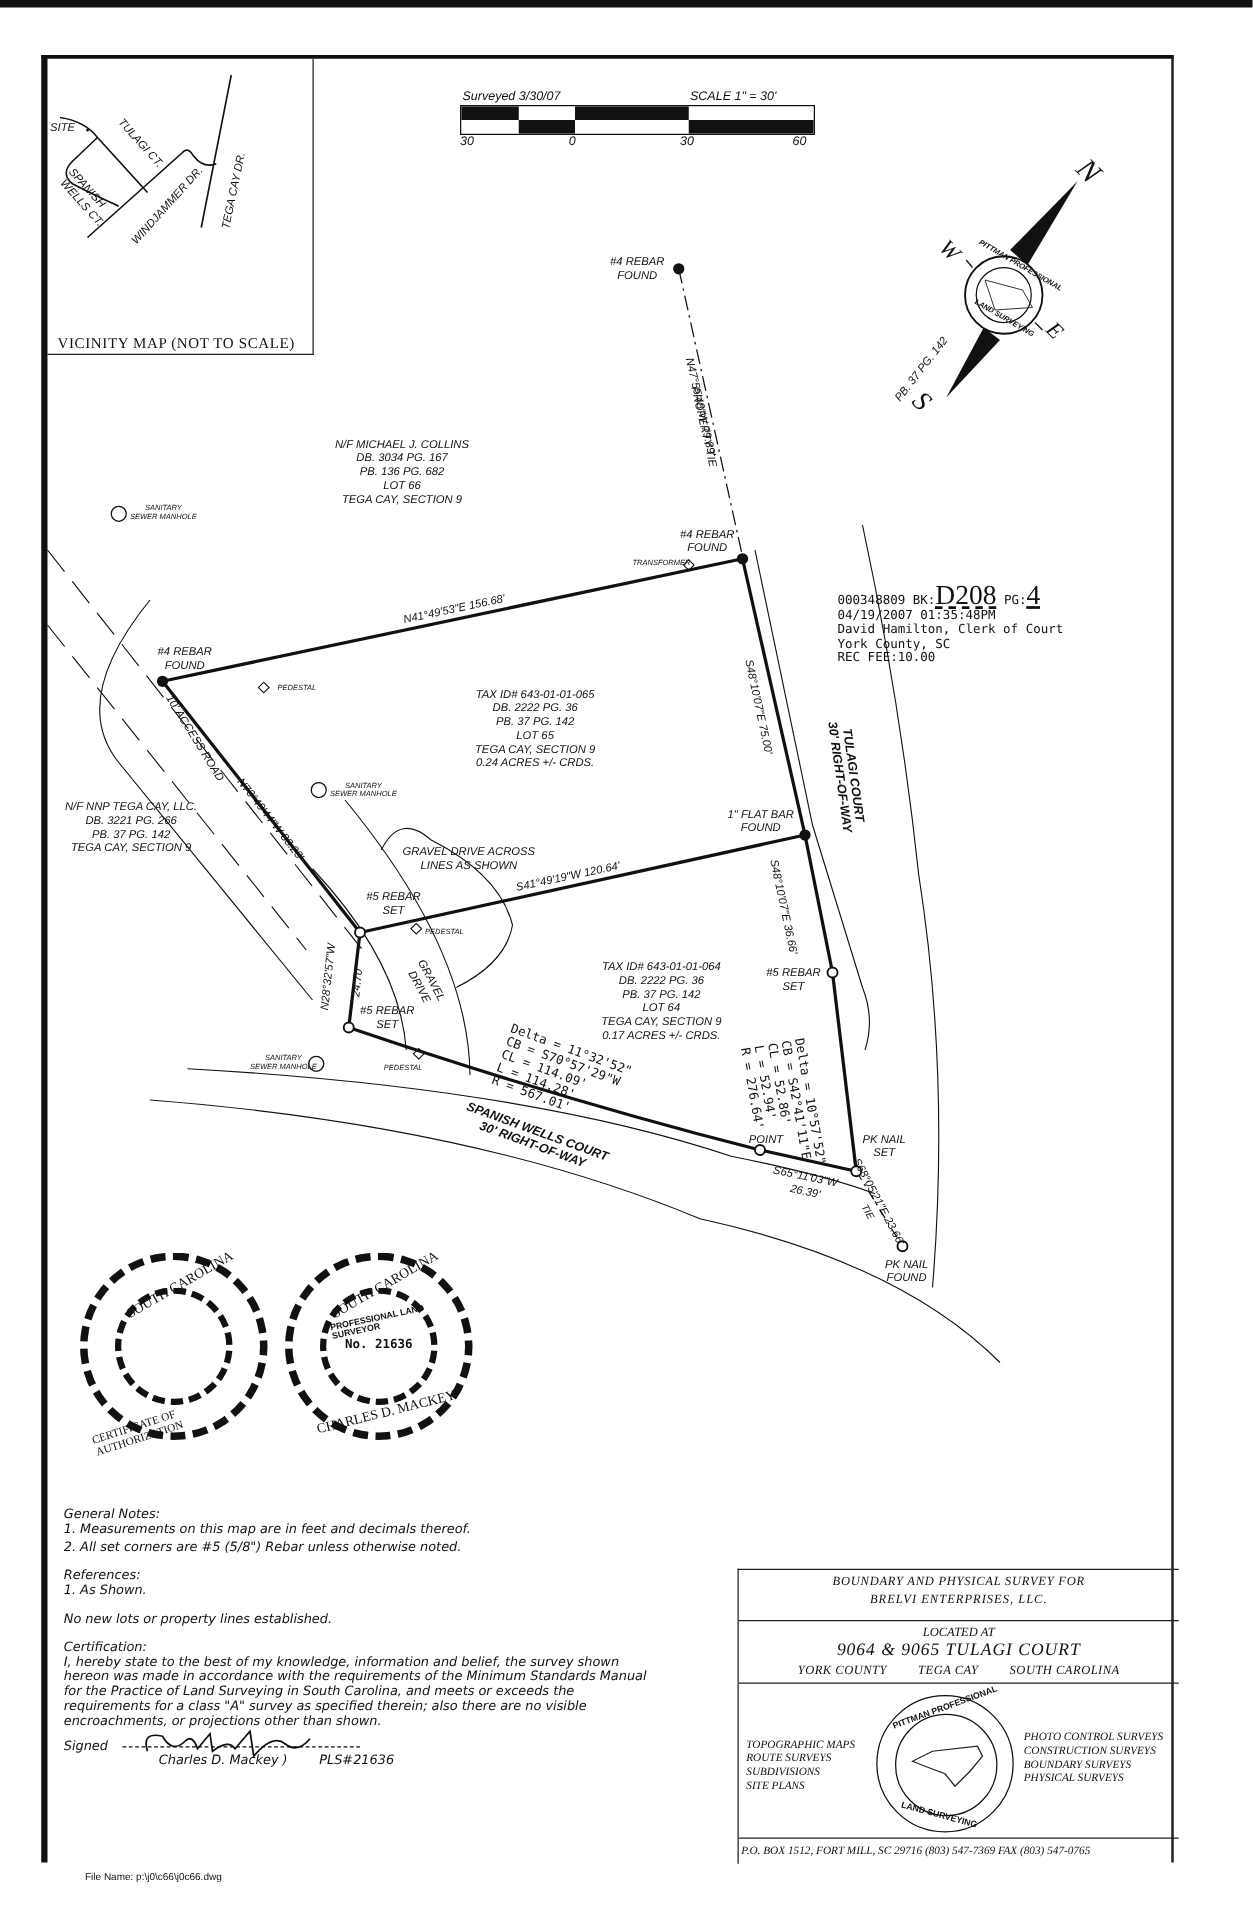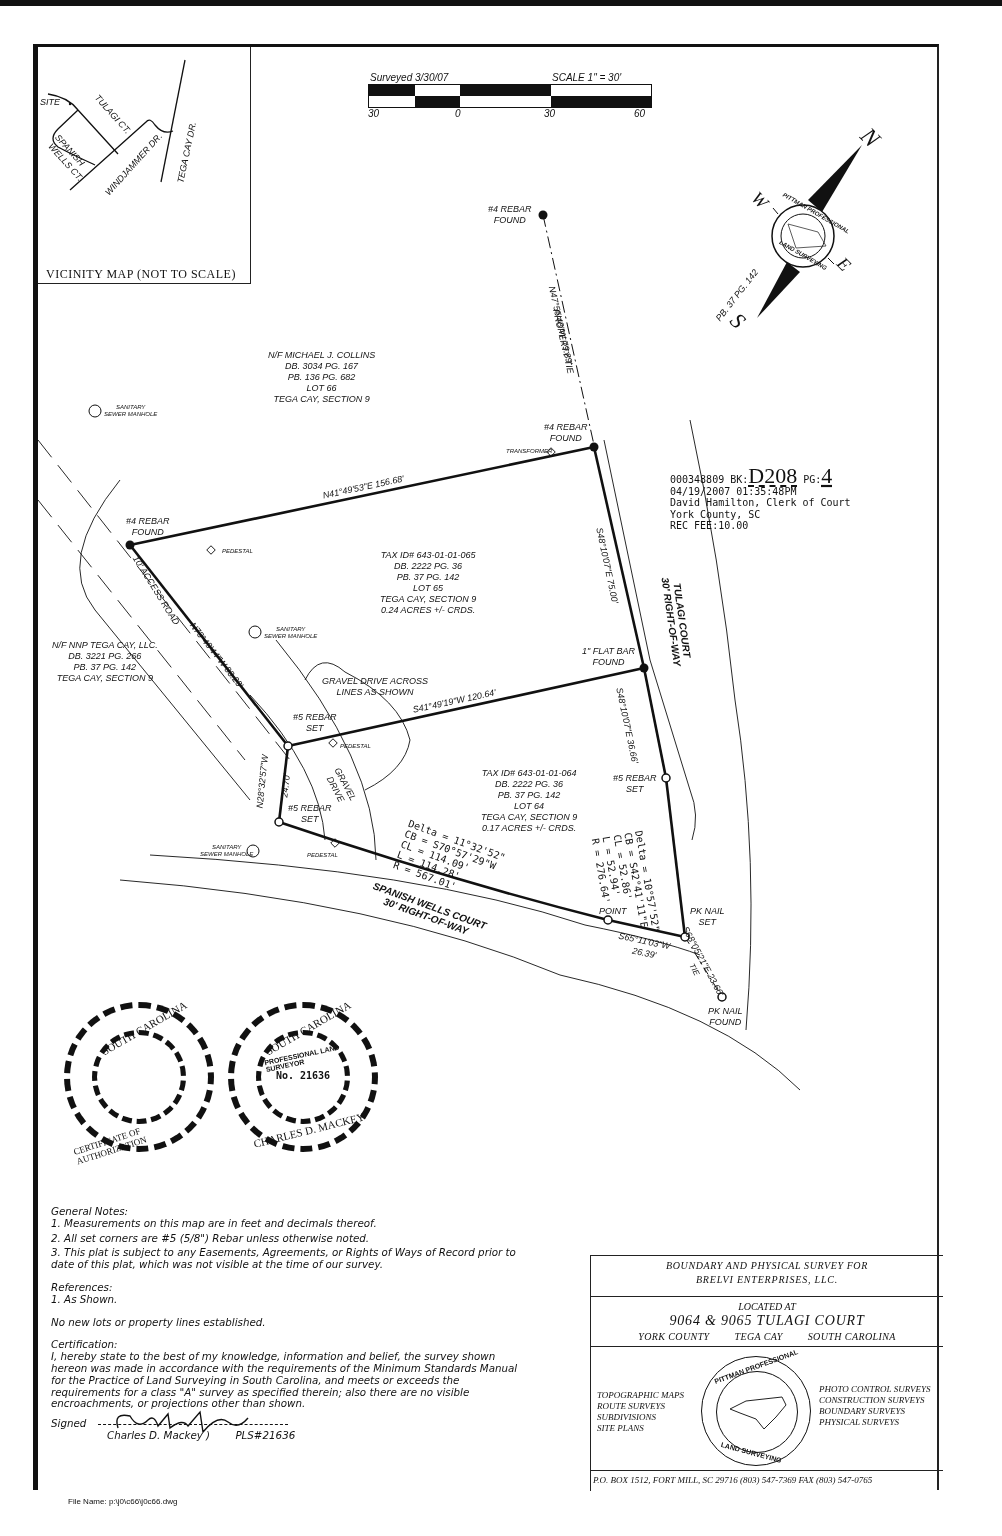--- a/index.html
+++ b/index.html
@@ -283,35 +283,34 @@
   <span class="abs" style="left:0;top:62px;width:138px;text-align:center;font-family:'DejaVu Sans Mono',monospace;font-size:10px;font-weight:bold;">No. 21636</span>
   <span class="abs serif-it" style="left:26px;top:14px;font-size:11px;font-style:normal;transform:rotate(-30deg);">SOUTH CAROLINA</span>
   <span class="abs" style="left:30px;top:40px;font-size:7px;font-weight:bold;transform:rotate(-12deg);">PROFESSIONAL LAND SURVEYOR</span>
   <span class="abs serif-it" style="left:18px;top:116px;font-size:11px;font-style:normal;transform:rotate(-14deg);">CHARLES D. MACKEY</span>
 </div>
 
 <div class="notes">
   <p>General Notes:</p>
   <p>1. Measurements on this map are in feet and decimals thereof.</p>
   <p style="margin-top:3px;">2. All set corners are #5 (5/8") Rebar unless otherwise noted.</p>
-  <p style="margin-top:3px;">3. This plat is subject to any Easements, Agreements, or Rights of Ways of Record prior to date of this plat, which was not visible at the time of our survey.</p>
   <p style="margin-top:11px;">References:</p>
   <p>1. As Shown.</p>
   <p style="margin-top:11px;">No new lots or property lines established.</p>
   <p style="margin-top:11px;">Certification:</p>
   <p>I, hereby state to the best of my knowledge, information and belief, the survey shown hereon was made in accordance with the requirements of the Minimum Standards Manual for the Practice of Land Surveying in South Carolina, and meets or exceeds the requirements for a class "A" survey as specified therein; also there are no visible encroachments, or projections other than shown.</p>
   <p style="margin-top:8px;">
     <span>Signed</span>
     <span style="display:inline-block;width:190px;border-bottom:1px dashed #111;margin-left:8px;position:relative;top:-2px;">
       <svg width="190" height="24" style="position:absolute;left:10px;top:-14px;">
           <path d="M10 18 Q5 2 22 6 Q30 20 40 10 Q46 4 50 16 L60 4 L62 18 Q75 8 80 16 L92 2 L95 22 Q110 4 120 12 Q130 20 140 8" stroke="#111" fill="none" stroke-width="1.4"></path>
         </svg>
     </span>
   </p>
-  <p style="margin-left:56px;">
+  <p style="margin-left:76px;">
     <span>Charles D. Mackey )</span>
     <span style="margin-left:22px;">PLS#21636</span>
   </p>
 </div>
 
 <div class="titleblock">
   <div class="tb-row" style="top:4px;font-size:10px;letter-spacing:0.6px;">BOUNDARY AND PHYSICAL SURVEY FOR</div>
   <div class="tb-row" style="top:18px;font-size:10px;letter-spacing:0.8px;">BRELVI ENTERPRISES, LLC.</div>
   <div class="abs" style="left:0;top:40px;width:352px;border-top:1.5px solid #222;"></div>
   <div class="tb-row" style="top:45px;font-size:10px;">LOCATED AT</div>

